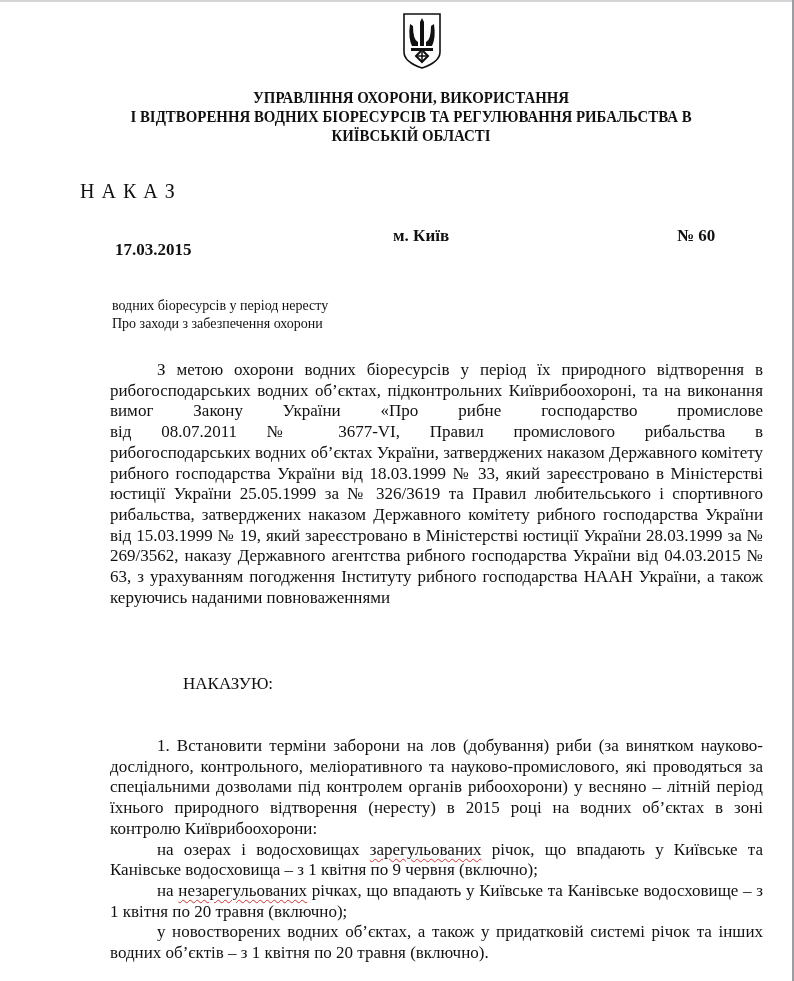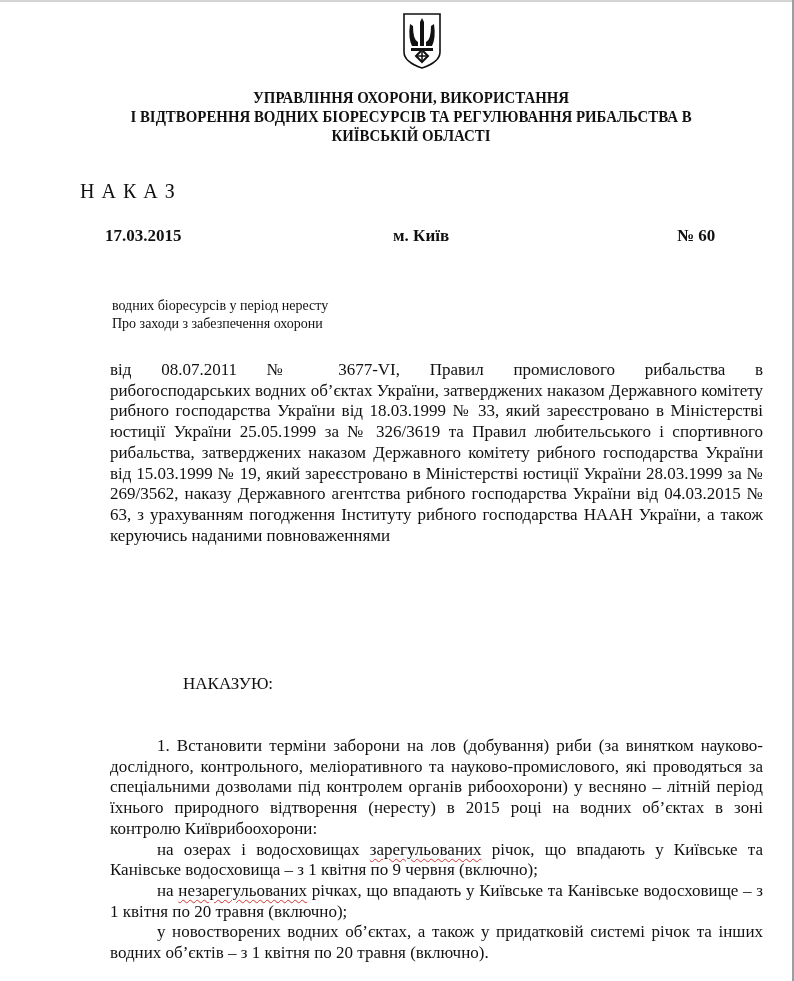--- a/index.html
+++ b/index.html
@@ -51,21 +51,21 @@
       font-size: 20px;
       letter-spacing: 0;
       word-spacing: 2px;
     }
     .meta-row {
       position: absolute;
       top: 226px;
       font-weight: bold;
       font-size: 17px;
     }
-    .meta-date { left: 105px; }
+    .meta-date { left: 115px; margin-top: 14px; }
     .meta-city { left: 393px; }
     .meta-number { left: 677px; }
     .subject {
       position: absolute;
       left: 112px; top: 297px;
       width: 300px;
       font-size: 14px;
       line-height: 18px;
     }
     .body-block {
@@ -124,20 +124,21 @@
 <div class="meta-row meta-date">17.03.2015</div>
 <div class="meta-row meta-city">м. Київ</div>
 <div class="meta-row meta-number">№ 60</div>
 
 <div class="subject">
   <div>водних біоресурсів  у період нересту</div>
   <div>Про заходи з забезпечення охорони</div>
 </div>
 
 <div class="body-block para-intro">
+  <p class="indent force-justify">З метою охорони водних біоресурсів у період їх природного відтворення в рибогосподарських водних об’єктах, підконтрольних Київрибоохороні, та на виконання вимог Закону України «Про рибне господарство промислове</p>
   <p class="force-justify">від 08.07.2011 № 3677-VI, Правил промислового рибальства в</p>
   <p>рибогосподарських водних об’єктах України, затверджених наказом Державного комітету рибного господарства України від 18.03.1999 № 33, який зареєстровано в Міністерстві юстиції України 25.05.1999 за № 326/3619 та Правил любительського і спортивного рибальства, затверджених наказом Державного комітету рибного господарства України від 15.03.1999 № 19, який зареєстровано в Міністерстві юстиції України 28.03.1999 за № 269/3562, наказу Державного агентства рибного господарства України від 04.03.2015 № 63, з урахуванням погодження Інституту рибного господарства НААН України, а також керуючись наданими повноваженнями</p>
 </div>
 
 <div class="order-heading">НАКАЗУЮ:</div>
 
 <div class="body-block para-list">
   <p class="indent">1. Встановити терміни заборони на лов (добування) риби (за винятком науково-дослідного, контрольного, меліоративного та науково-промислового, які проводяться за спеціальними дозволами  під контролем органів рибоохорони) у весняно – літній  період їхнього природного відтворення (нересту) в 2015 році на водних об’єктах  в зоні контролю Київрибоохорони:</p>
   <p class="indent"><span>на озерах і водосховищах </span><span class="spell">зарегульованих</span><span> річок, що впадають у Київське та Канівське водосховища – з 1 квітня по 9 червня (включно);</span></p>
   <p class="indent"><span>на </span><span class="spell">незарегульованих</span><span> річках, що впадають у Київське та Канівське водосховище – з 1 квітня по 20 травня (включно);</span></p>

